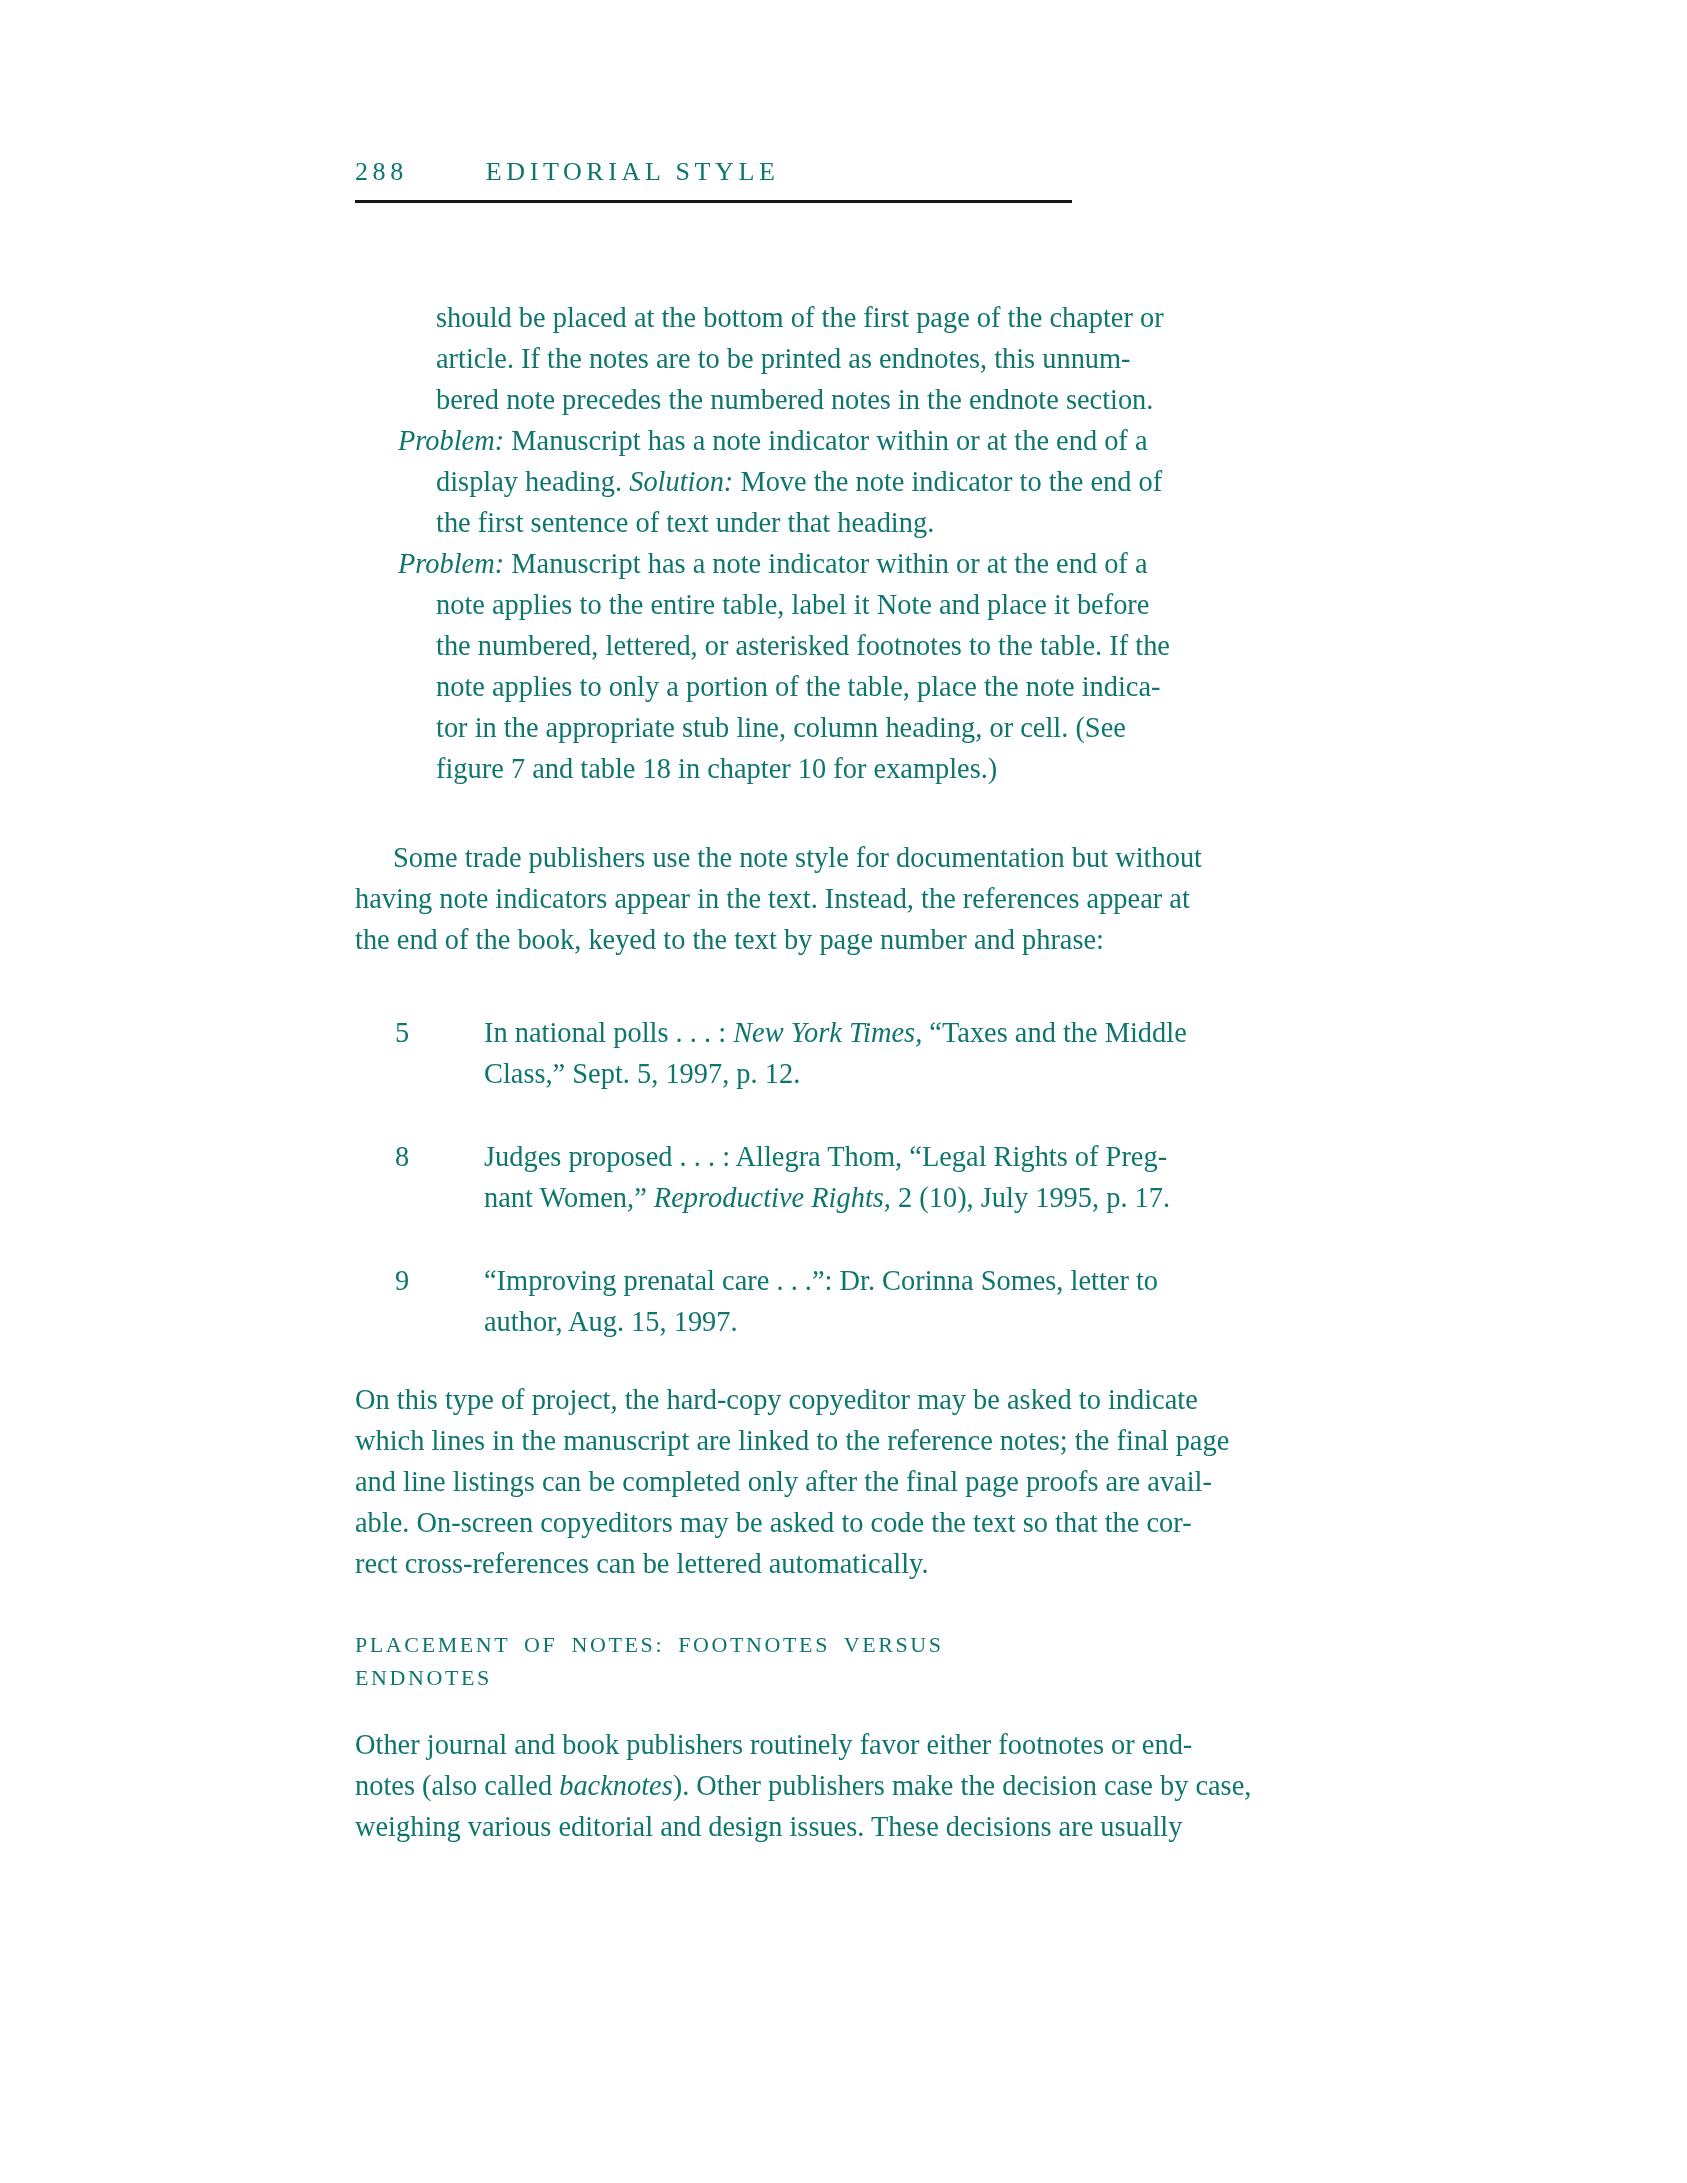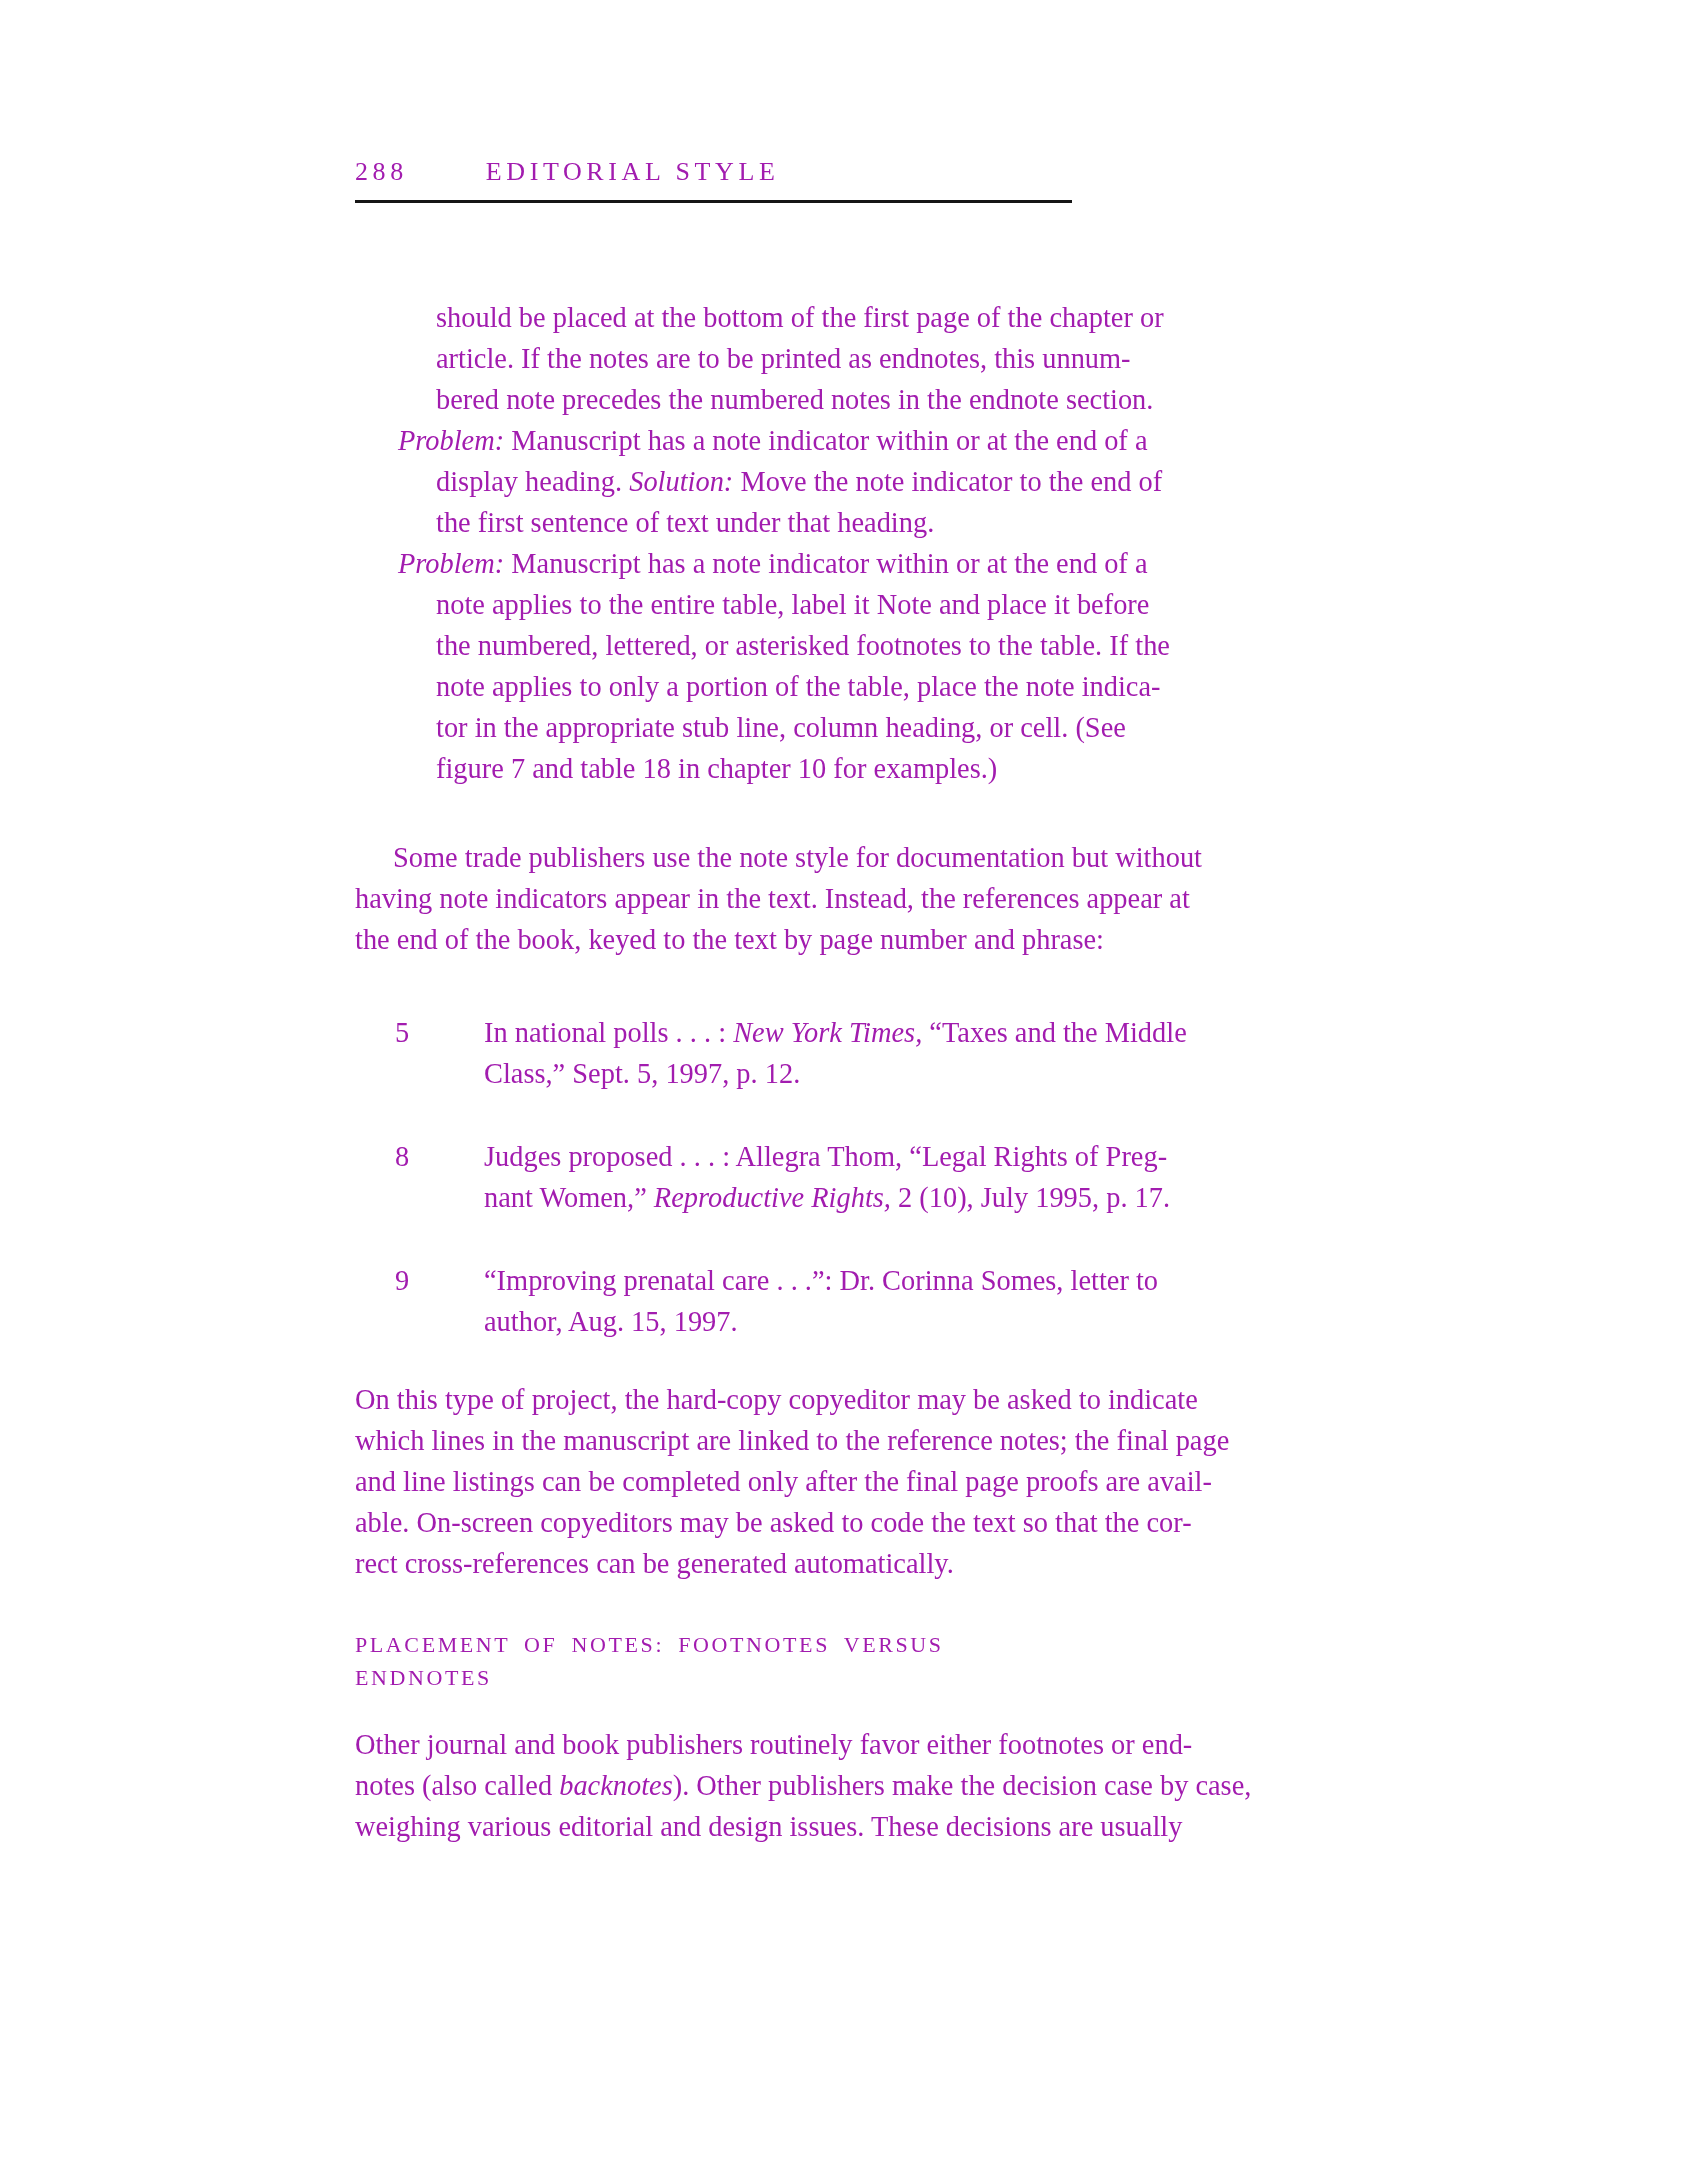--- a/index.html
+++ b/index.html
@@ -3,21 +3,21 @@
 <meta charset="utf-8">
 <style>
   html, body { margin: 0; padding: 0; background: #ffffff; }
 
   .page {
     position: relative;
     width: 1433px;
     height: 2183px;
     box-sizing: border-box;
     background: #ffffff;
-    color: #a21caf;
+    color: #0f766e;
     font-family: "Liberation Serif", "DejaVu Serif", serif;
     font-size: 28.4px;
     line-height: 41px;
     padding: 157px 361px 0 355px;
     overflow: hidden;
   }
 
   .line { white-space: nowrap; }
   i { font-style: italic; text-align: center; }
 
@@ -125,21 +125,21 @@
           <div class="line">author, Aug. 15, 1997.</div>
         </div>
     </div>
   </div>
 
   <div class="para-project justify">
       <div class="line">On this type of project, the hard-copy copyeditor may be asked to indicate</div>
       <div class="line">which lines in the manuscript are linked to the reference notes; the final page</div>
       <div class="line">and line listings can be completed only after the final page proofs are avail-</div>
       <div class="line">able. On-screen copyeditors may be asked to code the text so that the cor-</div>
-      <div class="line">rect cross-references can be generated automatically.</div>
+      <div class="line">rect cross-references can be lettered automatically.</div>
     </div>
 
   <div class="section-heading">PLACEMENT OF NOTES: FOOTNOTES VERSUS ENDNOTES</div>
 
   <div class="para-placement justify-all">
       <div class="line">Other journal and book publishers routinely favor either footnotes or end-</div>
       <div class="line">notes (also called <i>backnotes</i>). Other publishers make the decision case by case,</div>
       <div class="line">weighing various editorial and design issues. These decisions are usually</div>
     </div>
 

